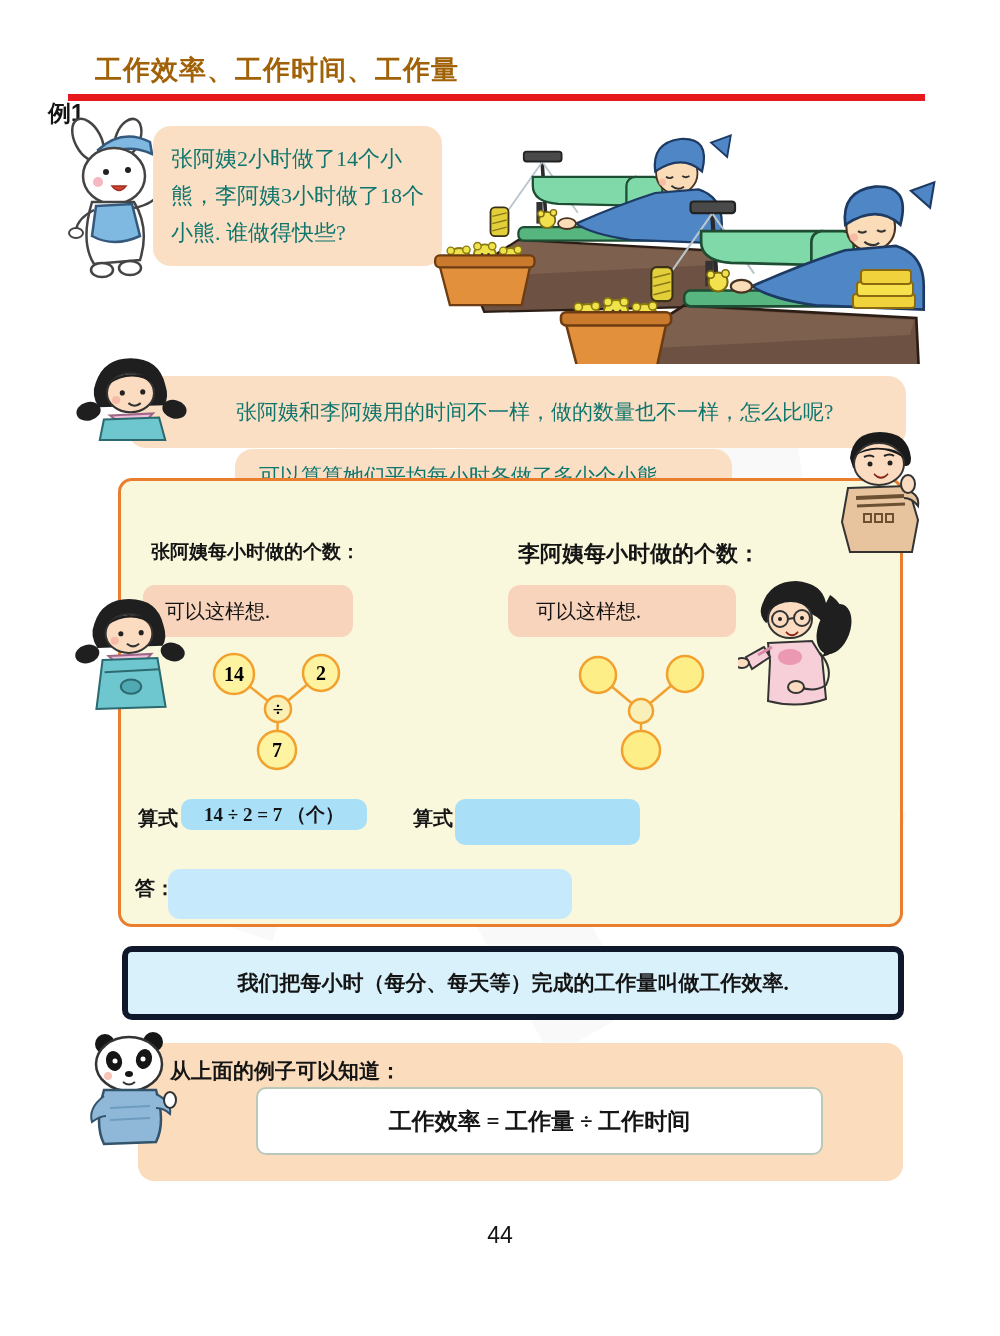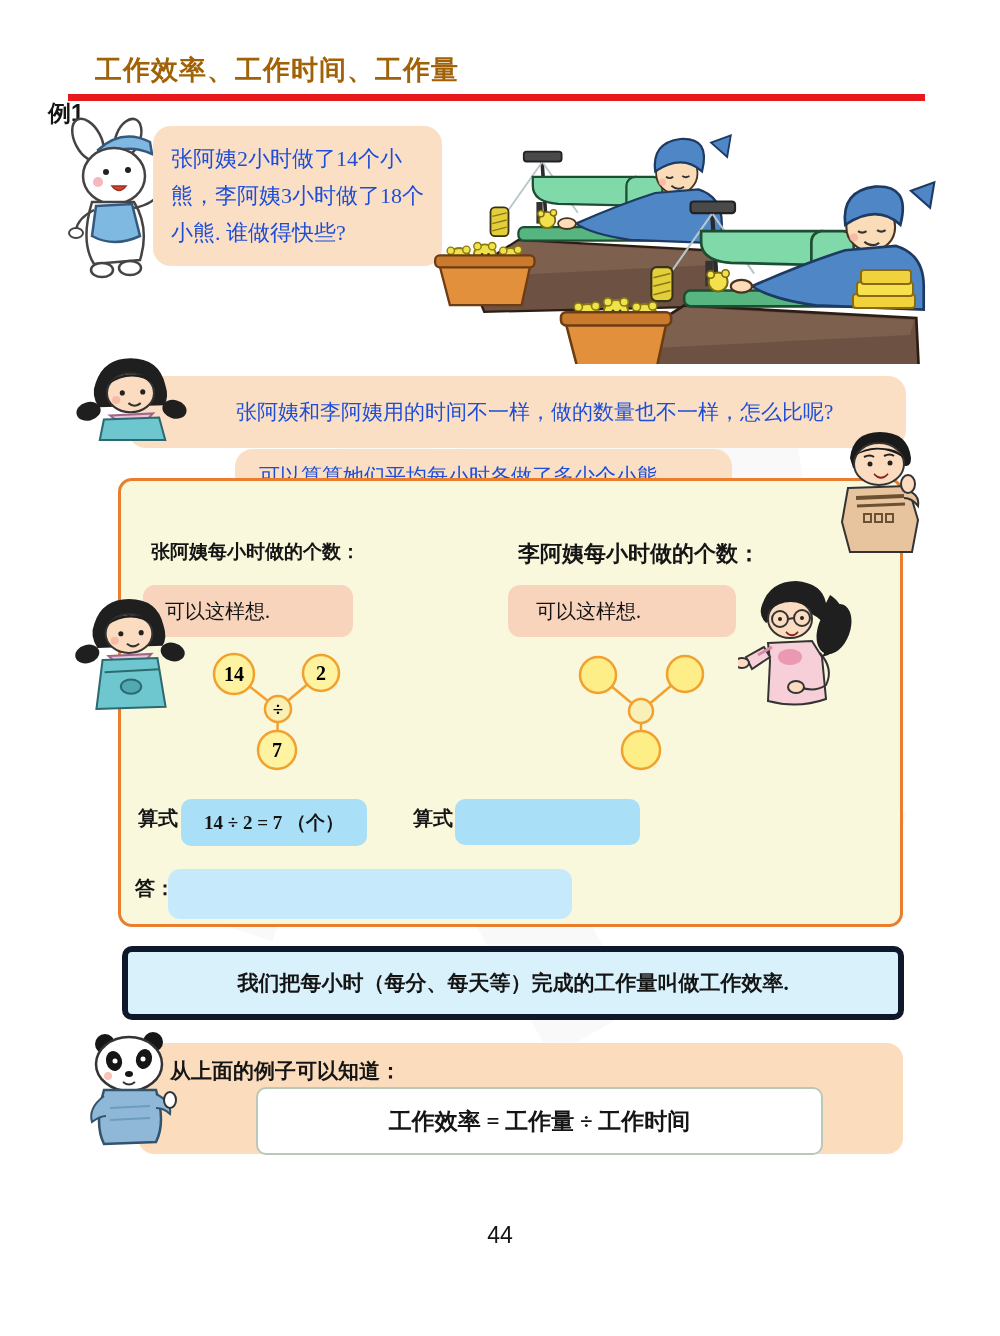--- a/index.html
+++ b/index.html
@@ -1,20 +1,20 @@
 <!DOCTYPE html>
 <html><head>
 <meta charset="utf-8">
 <style>
   html,body{margin:0;padding:0;background:#ffffff;}
   #page{position:relative;width:1000px;height:1336px;background:#ffffff;overflow:hidden;
         font-family:"Liberation Sans",sans-serif;color:#151515;}
   .abs{position:absolute;}
   .kai{font-family:"Liberation Serif","DejaVu Serif",serif;}
-  .bubble{background:#fbdfc4;border-radius:18px;color:#1d4ed8;}
+  .bubble{background:#fbdfc4;border-radius:18px;color:#0f766e;}
   .hintbubble{background:#f8d4bd;border-radius:12px;}
   .blueInput{background:#a9e0f8;border-radius:10px;}
   .title{font-weight:800;font-size:27px;letter-spacing:1px;color:#a16207;}
   .wm{position:absolute;background:#8d8d82;opacity:.05;pointer-events:none;}
   svg text{font-family:"Liberation Serif","DejaVu Serif",serif;}
 </style>
 </head>
 <body>
 
 <div id="page">
@@ -156,21 +156,21 @@
       <circle cx="112" cy="24" r="18" fill="#fdee88" stroke="#f2a12f" stroke-width="2.5"></circle>
       <circle cx="68" cy="61" r="12" fill="#f8f0b8" stroke="#f2a12f" stroke-width="2.5"></circle>
       <circle cx="68" cy="100" r="19" fill="#fdee88" stroke="#f2a12f" stroke-width="2.5"></circle>
       <text x="25" y="32" text-anchor="middle" font-size="20"></text>
       <text x="112" y="31" text-anchor="middle" font-size="20"></text>
       <text x="68" y="68" text-anchor="middle" font-size="19"></text>
       <text x="68" y="107" text-anchor="middle" font-size="20"></text>
     </svg>
 
     <div class="abs kai" style="left:17px;top:324px;font-size:20px;font-weight:600;">算式：</div>
-    <div class="abs blueInput kai" style="left:60px;top:318px;width:186px;height:47px;display:flex;align-items:center;justify-content:center;font-size:19px;font-weight:600;">14 ÷ 2 = 7 （个）</div>
+    <div class="abs blueInput kai" style="left:60px;top:318px;width:186px;height:31px;display:flex;align-items:center;justify-content:center;font-size:19px;font-weight:600;">14 ÷ 2 = 7 （个）</div>
     <div class="abs kai" style="left:292px;top:324px;font-size:20px;font-weight:600;">算式：</div>
     <div class="abs blueInput" style="left:334px;top:318px;width:185px;height:46px;"></div>
 
     <div class="abs kai" style="left:14px;top:394px;font-size:20px;font-weight:600;">答：</div>
     <div class="abs" style="left:47px;top:388px;width:404px;height:50px;background:#c6eafb;border-radius:12px;"></div>
   </div>
 
   <svg class="abs" style="left:820px;top:424px;" width="118" height="132" viewBox="0 0 118 132">
     <path d="M30,34 Q33,8 60,8 Q88,8 91,34 Q91,42 86,42 L33,44 Z" fill="#1a1a1a"></path>
     <ellipse cx="59" cy="40" rx="25" ry="21" fill="#fbdcc0" stroke="#333" stroke-width="2"></ellipse>
@@ -222,21 +222,21 @@
     <path d="M8,80 L26,70 L32,80 L14,92 Z" fill="#f6cfd9" stroke="#333" stroke-width="2"></path>
     <ellipse cx="4" cy="86" rx="7" ry="5" fill="#fbdcc0" stroke="#333" stroke-width="2"></ellipse>
     <line x1="34" y1="70" x2="20" y2="78" stroke="#d98aa4" stroke-width="3"></line>
     <path d="M82,76 Q96,92 88,108 Q76,116 62,110" fill="none" stroke="#333" stroke-width="2"></path>
     <ellipse cx="58" cy="110" rx="8" ry="6" fill="#fbdcc0" stroke="#333" stroke-width="2"></ellipse>
     <ellipse cx="52" cy="80" rx="12" ry="8" fill="#e989a8" opacity=".8"></ellipse>
   </svg>
 
   <div class="abs kai" style="left:122px;top:946px;width:782px;height:74px;background:#d9f1fb;border:6px solid #0f172a;border-radius:10px;box-sizing:border-box;display:flex;align-items:center;justify-content:center;font-size:21px;font-weight:600;">我们把每小时（每分、每天等）完成的工作量叫做工作效率.</div>
 
-  <div class="abs" style="left:138px;top:1043px;width:765px;height:111px;background:#fbdcbd;border-radius:16px;">
+  <div class="abs" style="left:138px;top:1043px;width:765px;height:138px;background:#fbdcbd;border-radius:16px;">
     <div class="abs kai" style="left:32px;top:14px;font-size:21px;font-weight:600;">从上面的例子可以知道：</div>
     <div class="abs kai" style="left:118px;top:44px;width:567px;height:68px;background:#ffffff;border:2px solid #b9c9b9;border-radius:10px;box-sizing:border-box;display:flex;align-items:center;justify-content:center;font-size:23px;font-weight:700;">工作效率 = 工作量 ÷ 工作时间</div>
   </div>
 
   <svg class="abs" style="left:78px;top:1028px;" width="106" height="132" viewBox="0 0 106 132">
     <circle cx="27" cy="16" r="10" fill="#161616"></circle>
     <circle cx="75" cy="14" r="10" fill="#161616"></circle>
     <ellipse cx="51" cy="36" rx="33" ry="27" fill="#ffffff" stroke="#333" stroke-width="2.5"></ellipse>
     <ellipse cx="36" cy="33" rx="8" ry="10" transform="rotate(-15 36 33)" fill="#161616"></ellipse>
     <ellipse cx="66" cy="31" rx="8" ry="10" transform="rotate(15 66 31)" fill="#161616"></ellipse>

